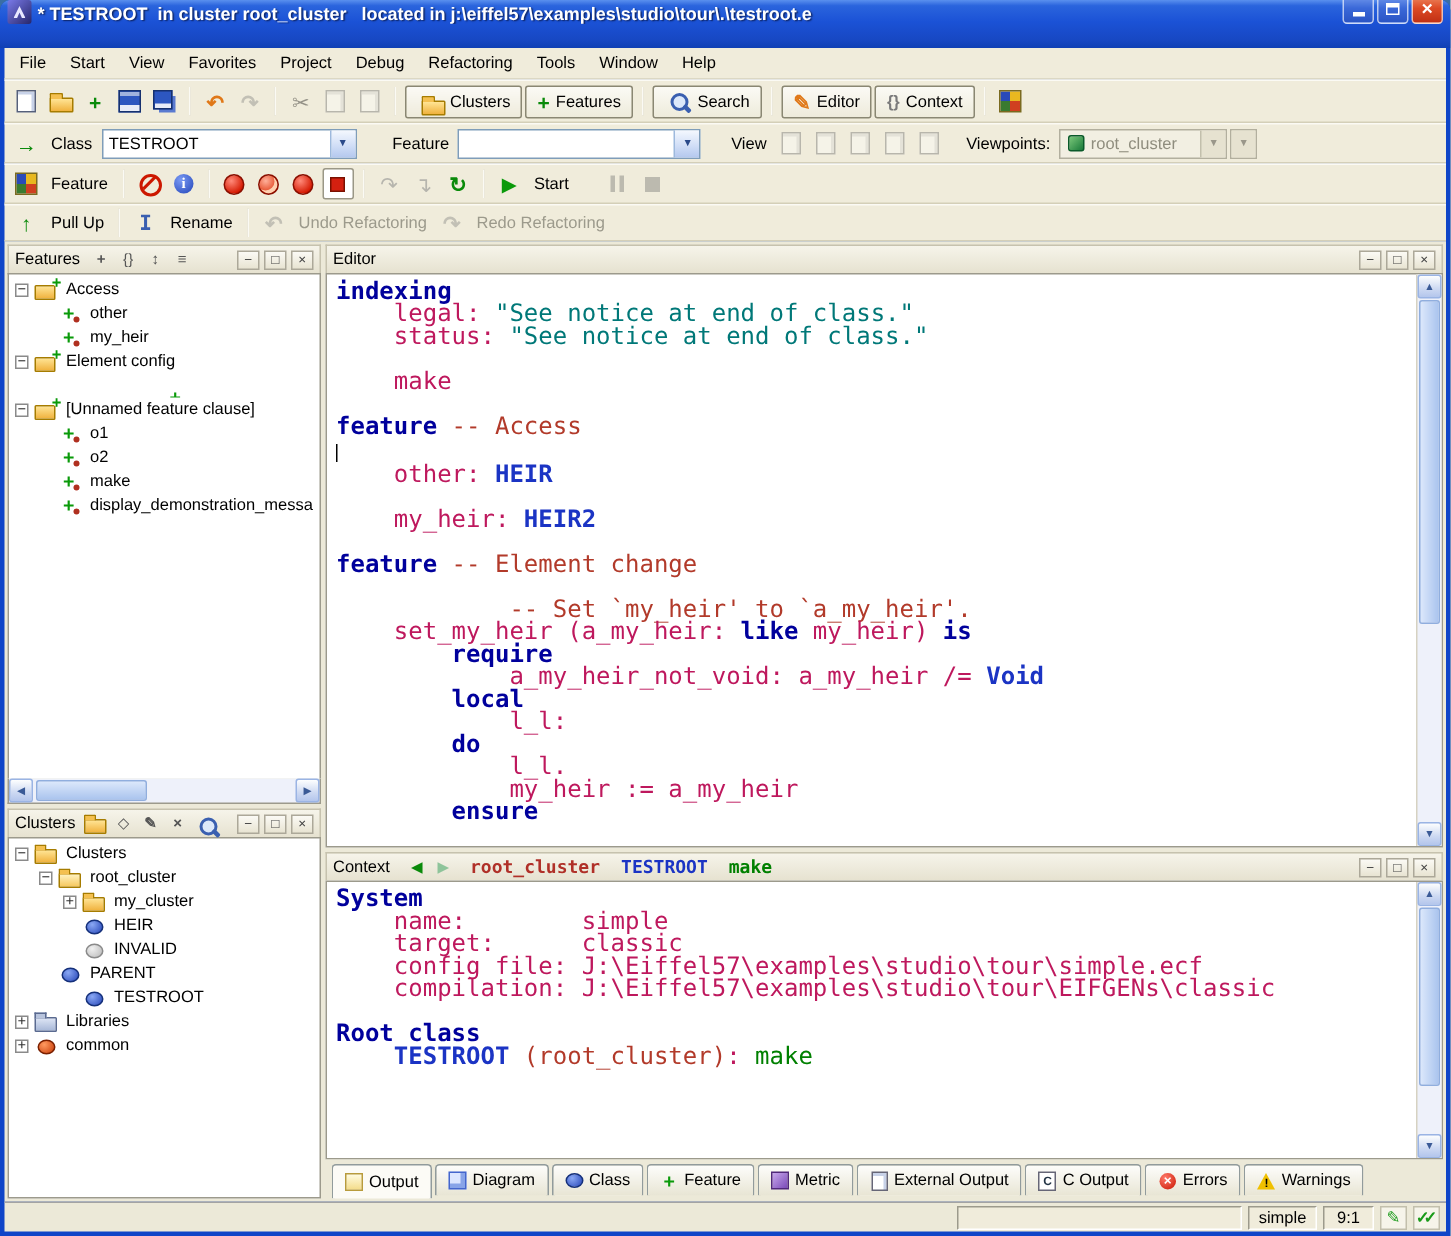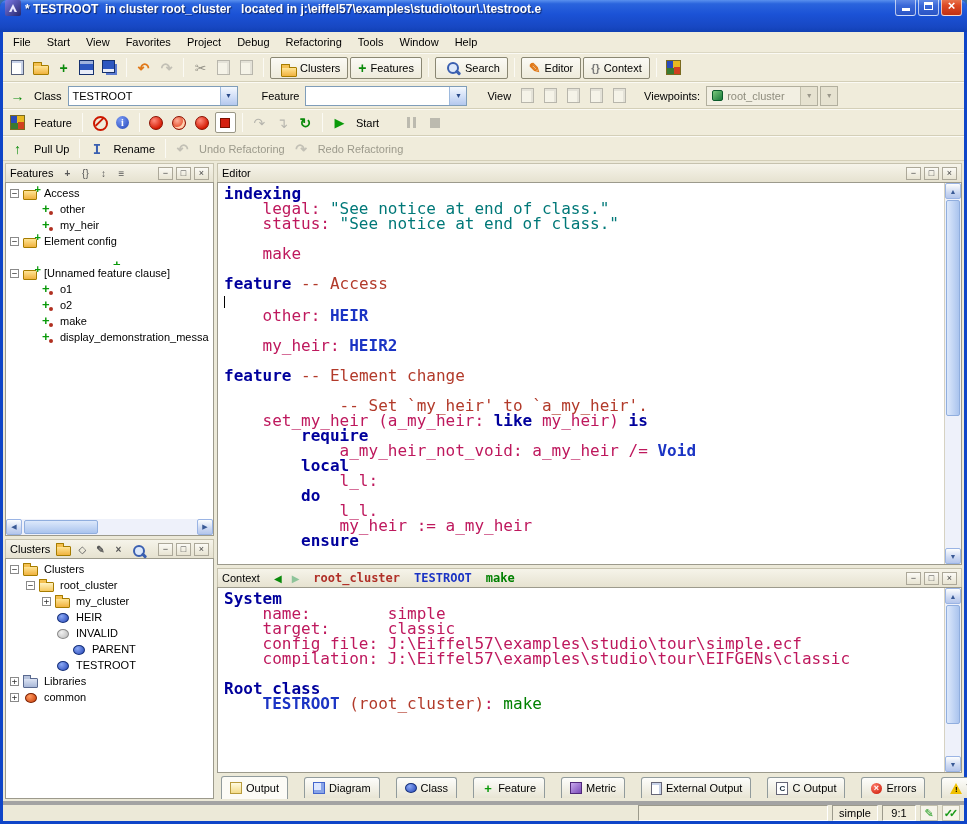--- a/index.html
+++ b/index.html
@@ -130,39 +130,39 @@
   .tk-t{color:#be185d}
   .caret{display:inline-block;width:1px;height:12px;background:#000;vertical-align:text-bottom}
 
   
   .nav{font-size:10px;margin-left:8px;color:#0a8a0a;cursor:default}
   .nav.fwd{color:#8ec49a}
   .bc{font-family:"DejaVu Sans Mono","Liberation Mono",monospace;font-size:12px;font-weight:bold;margin-left:12px}
   .bc-cluster{color:#b03028}.bc-class{color:#1b34c4}.bc-feature{color:#008000}
 
   
-  .tabs{height:26px;flex:none;display:flex;align-items:center;gap:16px;padding:3px 4px 0;background:#ece9d8}
+  .tabs{height:26px;flex:none;display:flex;align-items:flex-start;gap:2px;padding:3px 4px 0;background:#ece9d8}
   .tab{height:21px;display:inline-flex;align-items:center;gap:4px;padding:0 8px;border:1px solid #919b9c;border-bottom:none;border-radius:3px 3px 0 0;
     background:linear-gradient(180deg,#fdfdfb,#e8e5d4);cursor:default;white-space:nowrap}
   .tab.active{height:23px;background:#fcfbf6;font-weight:normal}
   .tbi{width:12px;height:12px;flex:none;display:inline-flex;align-items:center;justify-content:center;position:relative}
   .tbi-output::before{content:"";width:11px;height:10px;background:linear-gradient(#fffbe0,#f4dc8a);border:1px solid #b89b3c}
   .tbi-diagram::before{content:"";width:10px;height:10px;border:1px solid #4466cc;background:#dce6ff;box-shadow:inset -3px -3px 0 #88a4e8}
   .tbi-class::before{content:"";width:12px;height:8px;border-radius:50%;background:radial-gradient(circle at 35% 30%,#8aa8f4,#2646b8);border:1px solid #15307a}
   .tbi-feature::before{content:"+";color:#0a9a0a;font-weight:bold;font-size:13px}
   .tbi-metric::before{content:"";width:11px;height:10px;background:linear-gradient(135deg,#c8a8ec,#7a4ab8);border:1px solid #50287a}
   .tbi-external::before{content:"";width:9px;height:11px;background:#fff;border:1px solid #667;box-shadow:inset -2px 2px 0 #c8d2e8}
   .tbi-coutput::before{content:"C";width:10px;height:11px;background:#fff;border:1px solid #667;font-size:8px;font-weight:bold;color:#234;display:flex;align-items:center;justify-content:center}
   .tbi-errors::before{content:"×";width:11px;height:11px;border-radius:50%;background:radial-gradient(circle at 35% 30%,#ff7a6a,#c81400);color:#fff;
     font-size:9px;font-weight:bold;display:flex;align-items:center;justify-content:center}
   .tbi-warnings::before{content:"";width:0;height:0;border-left:6px solid transparent;border-right:6px solid transparent;border-bottom:11px solid #f0c000}
   .tbi-warnings::after{content:"!";position:absolute;bottom:0;font-size:8px;font-weight:bold;color:#000}
 
   
-  .statusbar{height:20px;flex:none;background:#ece9d8;border-top:4px solid #a3a3a3;display:flex;align-items:center;padding:0 4px;gap:4px}
+  .statusbar{height:20px;flex:none;background:#ece9d8;border-top:1px solid #a3a3a3;display:flex;align-items:center;padding:0 4px;gap:4px}
   .sspacer{flex:1}
   .sfield{height:16px;border:1px solid;border-color:#9c9a8c #fff #fff #9c9a8c;background:#f0ecdb;display:flex;align-items:center;justify-content:center;font-size:11px;flex:none}
   .sicon{width:18px;height:16px;border:1px solid #c2bfac;background:#f6f4ea;display:flex;align-items:center;justify-content:center;font-size:11px;flex:none;cursor:default}
   .ic-green{color:#1a9a1a}
   .dblcheck{letter-spacing:-4px;padding-right:4px;font-weight:bold}
 </style>
 </head>
 <body>
 
 <div class="window">
@@ -416,21 +416,21 @@
             <div class="tree-row" style="padding-left: 36px;">
               <span class="expander hidden"></span>
               <span class="ti ti-class-compiled"></span>
               <span class="tree-label">HEIR</span>
             </div>
             <div class="tree-row" style="padding-left: 36px;">
               <span class="expander hidden"></span>
               <span class="ti ti-class-uncompiled"></span>
               <span class="tree-label">INVALID</span>
             </div>
-            <div class="tree-row" style="padding-left: 52px;">
+            <div class="tree-row" style="padding-left: 20px;">
               <span class="expander hidden"></span>
               <span class="ti ti-class-compiled"></span>
               <span class="tree-label">PARENT</span>
             </div>
             <div class="tree-row" style="padding-left: 36px;">
               <span class="expander hidden"></span>
               <span class="ti ti-class-compiled"></span>
               <span class="tree-label">TESTROOT</span>
             </div>
             <div class="tree-row" style="padding-left: 4px;">

